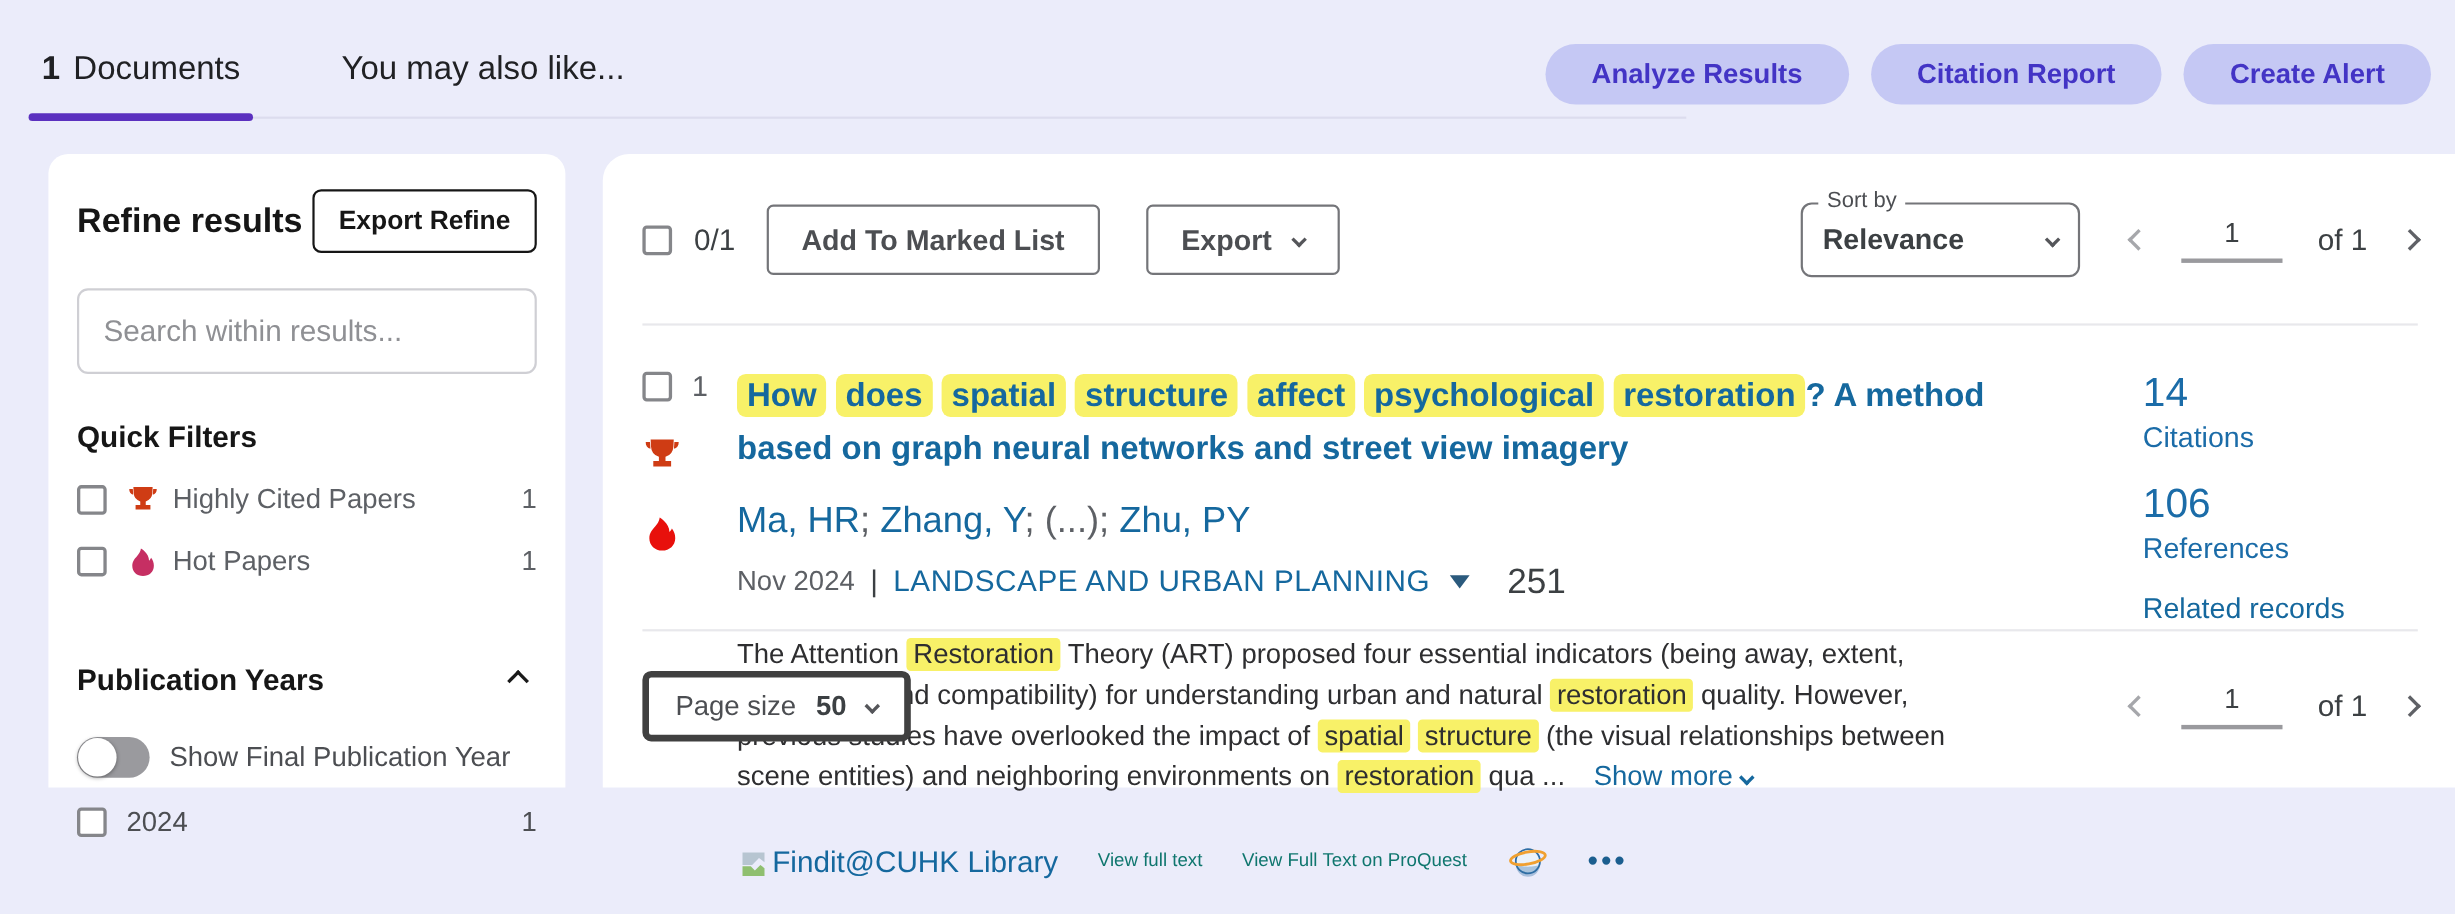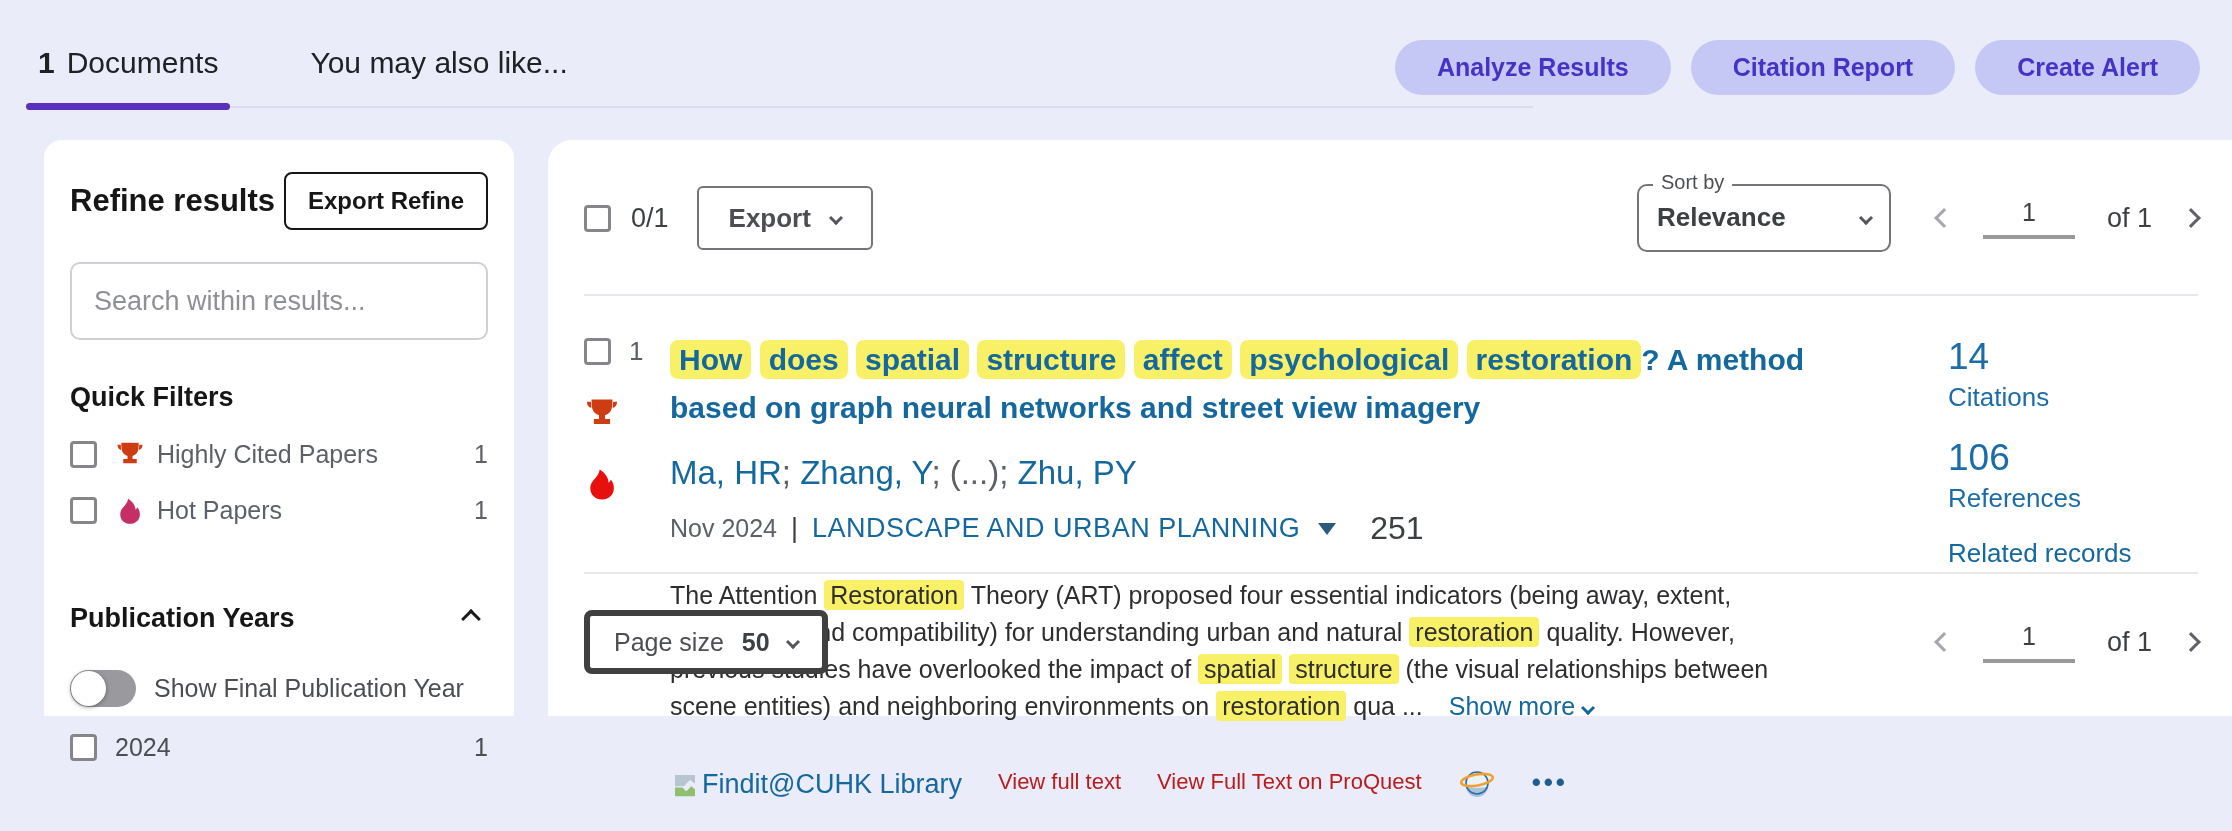--- a/index.html
+++ b/index.html
@@ -14,21 +14,21 @@
   
   .header { height: 140px; position: relative; }
   .tabs {
     position: absolute; left: 32px; top: 0; height: 108px;
     width: 1501px; display: flex; align-items: flex-end;
     border-bottom: 2px solid #dcdcee;
   }
   .tab { position: relative; padding: 0 6px 26px; margin-right: 80px; font-size: 30px; color: #202124; display: flex; gap: 12px; cursor: pointer; white-space: nowrap; }
   .tab-count { font-weight: bold; }
   .tab.active::after { content:""; position:absolute; left:-6px; right:-6px; bottom:-4px; height:7px; background:#5b30bf; border-radius:4px; }
-  .header-actions { position: absolute; top: 40px; right: 32px; display: flex; gap: 20px; }
+  .header-actions { position: absolute; top: 40px; right: 22px; display: flex; gap: 20px; }
   .pill-btn {
     height: 55px; padding: 0 42px; display: flex; align-items: center;
     background: #c5c8f4; color: #4334c5; font-size: 25px; font-weight: bold;
     border-radius: 28px; cursor: pointer; white-space: nowrap;
   }
 
   
   .main { display: flex; align-items: stretch; height: 576px; padding-left: 44px; }
   .refine-card { width: 470px; flex-shrink: 0; background: #fff; border-radius: 18px 18px 0 0; padding: 32px 26px 0; }
   .results-card { flex: 1; margin-left: 34px; background: #fff; border-radius: 24px 0 0 0; padding: 0 34px 0 36px; display: flex; flex-direction: column; }
@@ -92,21 +92,21 @@
   .pipe { font-size: 27px; color: #3c4043; }
   .journal-name { font-size: 27px; color: #15689e; letter-spacing: .5px; cursor: pointer; }
   .tri-down { width: 0; height: 0; border-left: 9px solid transparent; border-right: 9px solid transparent; border-top: 12px solid #2b5a7d; margin-left: 4px; cursor: pointer; }
   .vol { font-size: 32px; color: #3c4043; margin-left: 20px; }
   .abstract { margin-top: 30px; font-size: 25px; color: #2e2e30; line-height: 37px; max-width: 1150px; }
   .hl2 { background: #f8f168; border-radius: 4px; padding: 1px 6px; }
   .show-more { color: #15689e; cursor: pointer; white-space: nowrap; margin-left: 26px; }
   .show-more .chev { display: inline-block; border-color: #15689e; margin-left: 8px; vertical-align: 2px; }
   .links-row { margin-top: 36px; display: flex; align-items: center; gap: 36px; }
   .findit { display: flex; align-items: flex-start; gap: 2px; color: #15689e; font-size: 27px; height: 42px; overflow: hidden; transform: translateY(8px); cursor: pointer; }
-  .blue-link { color: #b91c1c; font-size: 22px; cursor: pointer; white-space: nowrap; }
+  .blue-link { color: #0f766e; font-size: 17px; cursor: pointer; white-space: nowrap; }
   .dots { color: #1b5e8f; font-size: 26px; font-weight: bold; letter-spacing: 3px; cursor: pointer; }
   .globe { cursor: pointer; display: flex; }
   .result-side { width: 250px; flex-shrink: 0; margin-left: 30px; display: flex; flex-direction: column; }
   .metric-num { font-size: 37px; color: #1b6ca8; cursor: pointer; }
   .metric-label { font-size: 26px; color: #1b6ca8; margin: 4px 0 24px; cursor: pointer; }
   .related { margin-top: auto; margin-bottom: 30px; font-size: 26px; color: #15689e; cursor: pointer; }
 
   
   .results-footer { border-top: 2px solid #e8e8ec; display: flex; align-items: center; padding: 36px 0 42px; }
   .page-size-btn { border: 6px solid #404040; border-radius: 8px; height: 64px; display: flex; align-items: center; gap: 18px; padding: 0 24px; font-size: 25px; color: #4c4e52; cursor: pointer; background:#fff; font-family: inherit; }
@@ -182,20 +182,21 @@
       <span class="yr-label">2024</span>
       <span class="filter-count">1</span>
     </div>
   </div>
 
   <div class="results-card">
 
     <div class="results-toolbar">
       <span class="checkbox"></span>
       <span class="sel-count">0/1</span>
+      <button class="outline-btn add-marked">Add To Marked List</button>
       <button class="outline-btn">
         <span>Export</span>
         <span class="chev down sm"></span>
       </button>
 
       <div class="sortby">
         <span class="sortby-legend">Sort by</span>
         <div class="sortby-value-row">
           <span>Relevance</span>
           <span class="chev down sm"></span>

